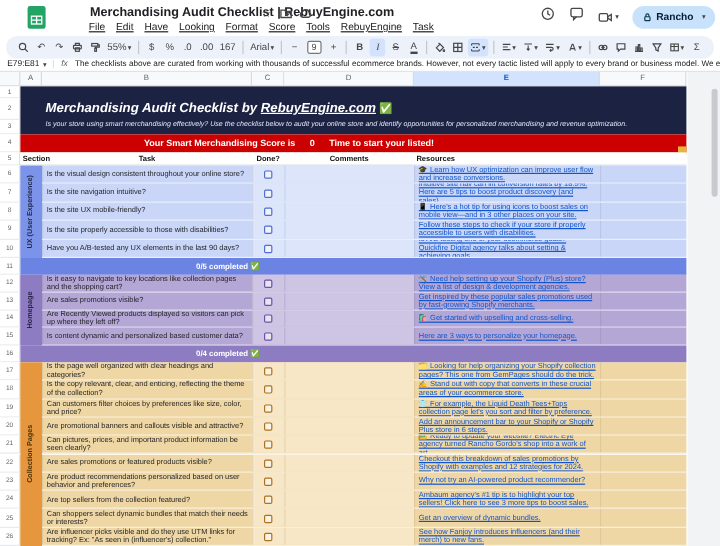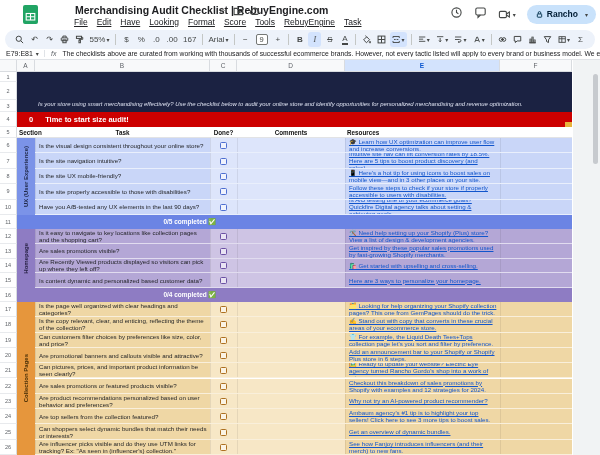--- a/index.html
+++ b/index.html
@@ -319,25 +319,27 @@
       <div class="rn" style="top: 287.9px; height: 15.3px;">20</div>
       <div class="rn" style="top: 303.2px; height: 15.3px;">21</div>
       <div class="rn" style="top: 318.5px; height: 15.3px;">22</div>
       <div class="rn" style="top: 333.8px; height: 15.3px;">23</div>
       <div class="rn" style="top: 349.1px; height: 15.3px;">24</div>
       <div class="rn" style="top: 364.4px; height: 15.3px;">25</div>
       <div class="rn" style="top: 379.7px; height: 15.3px;">26</div>
     </div>
   <div id="grid">
       <div style="position: absolute; left: 17px; top: 12px; width: 555px; height: 40px; background: var(--navy);">
+        <div style="position: absolute; left: 21px; top: 12px; font-size: 11px; font-weight: bold; font-style: italic; color: rgb(255, 255, 255); white-space: nowrap;"><span>Merchandising Audit Checklist by </span><span style="text-decoration:underline;">RebuyEngine.com</span> <span style="font-style:normal;font-size:9px;">✅</span></div>
         <div style="position: absolute; left: 21px; top: 29px; font-size: 5.9px; font-style: italic; color: rgb(223, 227, 242); white-space: nowrap;">Is your store using smart merchandising effectively? Use the checklist below to audit your online store and identify opportunities for personalized merchandising and revenue optimization.</div>
       </div>
       <div style="position: absolute; left: 17px; top: 52px; width: 555px; height: 15px; background: var(--red); display: flex; align-items: center; color: rgb(255, 255, 255); font-weight: bold; font-size: 7.5px;">
+        <span style="margin-left:103px;">Your Smart Merchandising Score is</span>
         <span style="margin:0 12px;">0</span>
-        <span>Time to start size audit!</span>
+        <span>Time to start your listed!</span>
       </div>
       <div style="position: absolute; left: 565px; top: 62px; width: 7px; height: 7px; background: var(--marker_orange);"></div>
       <div style="position: absolute; left: 17px; top: 67px; width: 555px; height: 11px; background: rgb(255, 255, 255); border-bottom: 1px solid rgb(226, 227, 229);">
         <div style="position: absolute; left: 0px; width: 18px; height: 100%; font-size: 6.3px; font-weight: bold; color: rgb(17, 17, 17); display: flex; align-items: center; justify-content: flex-start; padding-left: 2px; white-space: nowrap; z-index: 1;">Section</div>
         <div style="position: absolute; left: 18px; width: 175px; height: 100%; font-size: 6.3px; font-weight: bold; color: rgb(17, 17, 17); display: flex; align-items: center; justify-content: center; padding-left: 0px; white-space: nowrap; z-index: 1;">Task</div>
         <div style="position: absolute; left: 193px; width: 27px; height: 100%; font-size: 6.3px; font-weight: bold; color: rgb(17, 17, 17); display: flex; align-items: center; justify-content: center; padding-left: 0px; white-space: nowrap; z-index: 1;">Done?</div>
         <div style="position: absolute; left: 220px; width: 108px; height: 100%; font-size: 6.3px; font-weight: bold; color: rgb(17, 17, 17); display: flex; align-items: center; justify-content: center; padding-left: 0px; white-space: nowrap; z-index: 1;">Comments</div>
         <div style="position: absolute; left: 328px; width: 155px; height: 100%; font-size: 6.3px; font-weight: bold; color: rgb(17, 17, 17); display: flex; align-items: center; justify-content: flex-start; padding-left: 2px; white-space: nowrap; z-index: 1;">Resources</div>
       </div>
       <div style="position: absolute; left: 17px; top: 78px; width: 555px; height: 15.4px; background: rgb(201, 214, 248); border-bottom: 1px solid rgba(255, 255, 255, 0.6);">

